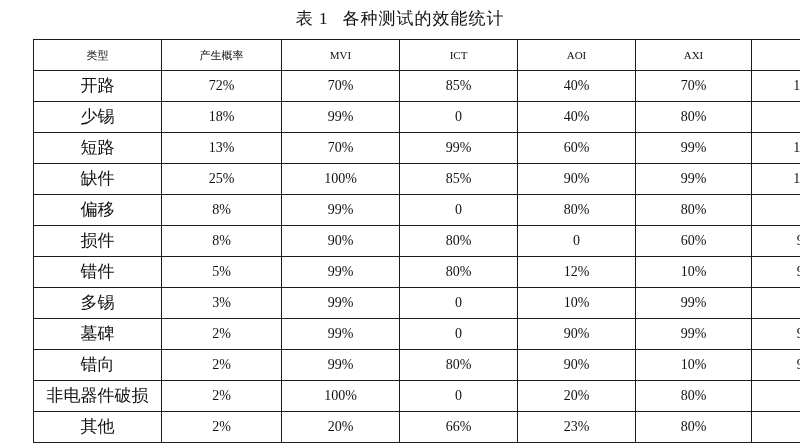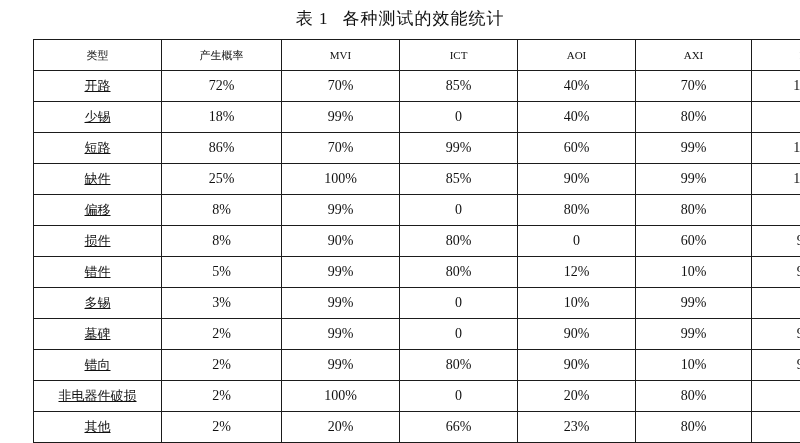--- a/index.html
+++ b/index.html
@@ -49,22 +49,21 @@
     font-weight: normal;
     padding: 0 2px;
     line-height: 1.1;
     color: #111;
   }
   table.stats thead td {
     font-size: 11px;
     text-align: center;
   }
   table.stats tbody td.rowhead {
-    font-size: 13px;
-    text-decoration: underline;
+    font-size: 17px;
   }
   table.stats tbody td.val {
     font-size: 14px;
     font-family: "Liberation Serif", serif;
   }
   col.c0 { width: 128px; }
   col.c1 { width: 120px; }
   col.c2 { width: 118px; }
   col.c3 { width: 118px; }
   col.c4 { width: 118px; }
@@ -116,21 +115,21 @@
           <td class="rowhead">少锡</td>
           <td class="val">18%</td>
           <td class="val">99%</td>
           <td class="val">0</td>
           <td class="val">40%</td>
           <td class="val">80%</td>
           <td class="val">0</td>
         </tr>
         <tr>
           <td class="rowhead">短路</td>
-          <td class="val">86%</td>
+          <td class="val">13%</td>
           <td class="val">70%</td>
           <td class="val">99%</td>
           <td class="val">60%</td>
           <td class="val">99%</td>
           <td class="val">100%</td>
         </tr>
         <tr>
           <td class="rowhead">缺件</td>
           <td class="val">25%</td>
           <td class="val">100%</td>

